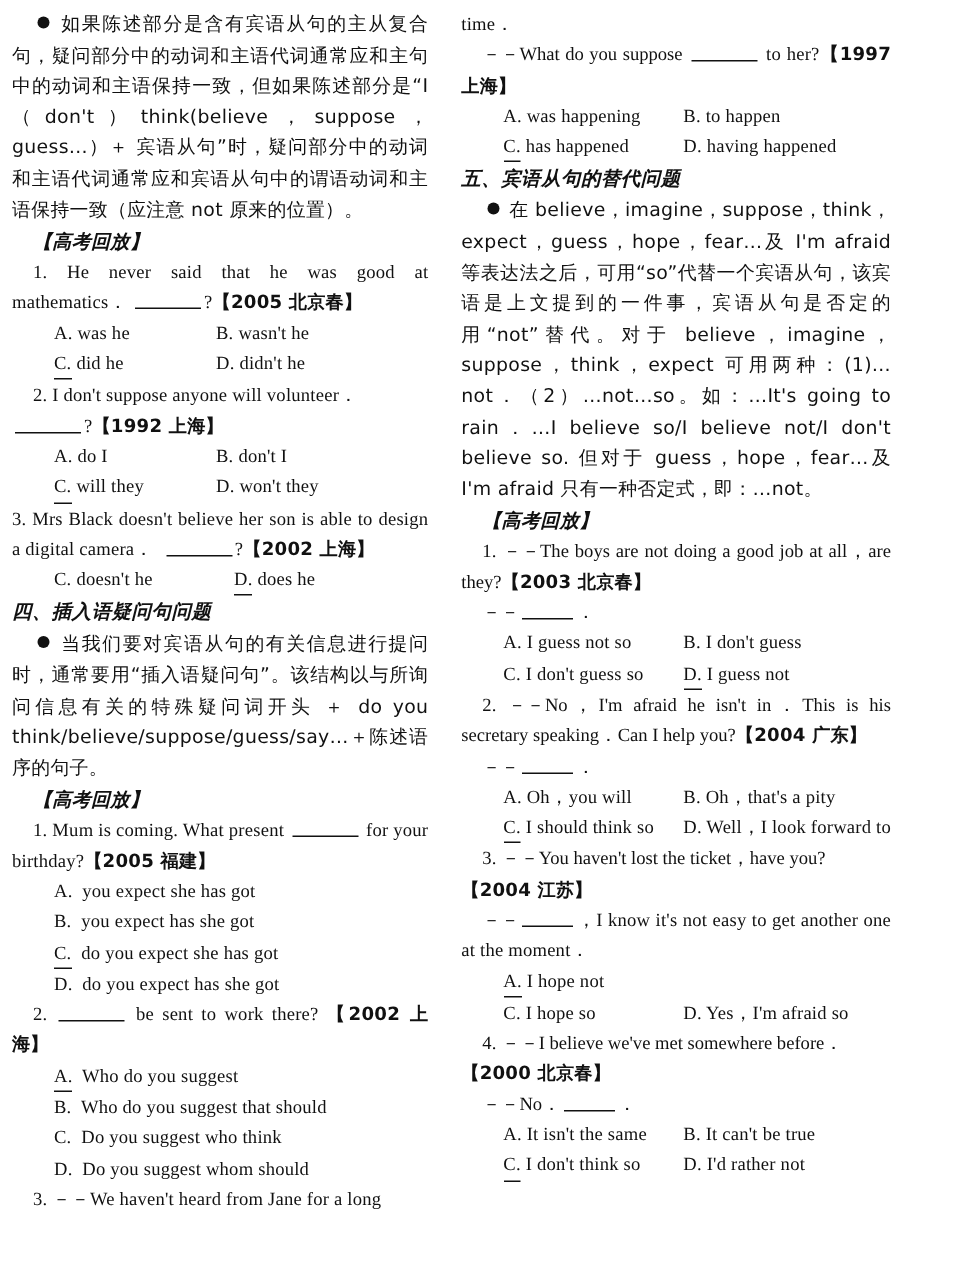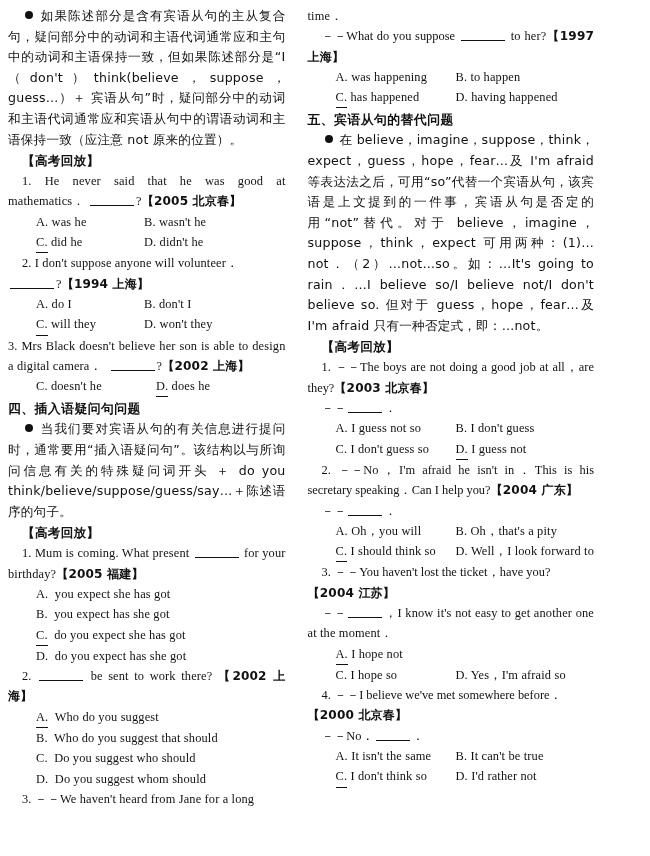--- a/index.html
+++ b/index.html
@@ -49,29 +49,31 @@
     margin:0 7px 0 17px;
     vertical-align:1px;
   }
   .heading-cn{
     font-family:"DejaVu Sans","Liberation Sans",sans-serif;
     font-weight:bold;
     font-size:12.9px;
     line-height:21px;
     letter-spacing:0.4px;
     margin:1px 0 0 0;
+    font-style:italic;
   }
   .tag-gaokao{
     font-family:"DejaVu Sans","Liberation Sans",sans-serif;
     font-weight:bold;
     font-size:12.6px;
     line-height:21px;
     margin:0;
     padding-left:14px;
     letter-spacing:0.3px;
+    font-style:italic;
   }
   .q{
     margin:0;
     text-align:justify;
     text-indent:14px;
     letter-spacing:0.15px;
   }
   .q.noindent{ text-indent:0; }
   .q .cnb{
     font-family:"DejaVu Sans","Liberation Sans",sans-serif;
@@ -117,21 +119,21 @@
     <p class="q"><span>1.</span> <span>He never said that he was good at mathematics．</span> <span class="blank"></span><span>?</span><span class="cnb">【2005 北京春】</span></p>
     <div class="opts">
       <span class="opt c1"><span class="L ans" style="border-bottom:none">A.</span> <span>was he</span></span>
       <span class="opt c2"><span class="L">B.</span> <span>wasn't he</span></span>
     </div>
     <div class="opts">
       <span class="opt c1"><span class="L ans">C.</span> <span>did he</span></span>
       <span class="opt c2"><span class="L">D.</span> <span>didn't he</span></span>
     </div>
 
-    <p class="q"><span>2.</span> <span>I don't suppose anyone will volunteer．</span><br><span class="blank"></span><span>?</span><span class="cnb">【1994 上海】</span></p>
+    <p class="q"><span>2.</span> <span>I don't suppose anyone will volunteer．</span><br><span class="blank"></span><span>?</span><span class="cnb">【1992 上海】</span></p>
     <div class="opts">
       <span class="opt c1"><span class="L">A.</span> <span>do I</span></span>
       <span class="opt c2"><span class="L">B.</span> <span>don't I</span></span>
     </div>
     <div class="opts">
       <span class="opt c1"><span class="L ans">C.</span> <span>will they</span></span>
       <span class="opt c2"><span class="L">D.</span> <span>won't they</span></span>
     </div>
 
     <p class="q noindent"><span>3.</span> <span>Mrs Black doesn't believe her son is able to design a digital camera．</span> &nbsp;<span class="blank"></span><span>?</span><span class="cnb">【2002 上海】</span></p>
@@ -148,21 +150,21 @@
 
     <p class="q"><span>1.</span> <span>Mum is coming. What present</span> <span class="blank"></span> <span>for your birthday?</span><span class="cnb">【2005 福建】</span></p>
     <div class="opts single"><span class="opt"><span class="L">A.</span>&nbsp; <span>you expect she has got</span></span></div>
     <div class="opts single"><span class="opt"><span class="L">B.</span>&nbsp; <span>you expect has she got</span></span></div>
     <div class="opts single"><span class="opt"><span class="L ans">C.</span>&nbsp; <span>do you expect she has got</span></span></div>
     <div class="opts single"><span class="opt"><span class="L">D.</span>&nbsp; <span>do you expect has she got</span></span></div>
 
     <p class="q"><span>2.</span> <span class="blank"></span> <span>be sent to work there?</span> <span class="cnb">【2002 上海】</span></p>
     <div class="opts single"><span class="opt"><span class="L ans">A.</span>&nbsp; <span>Who do you suggest</span></span></div>
     <div class="opts single"><span class="opt"><span class="L">B.</span>&nbsp; <span>Who do you suggest that should</span></span></div>
-    <div class="opts single"><span class="opt"><span class="L">C.</span>&nbsp; <span>Do you suggest who should</span></span></div>
+    <div class="opts single"><span class="opt"><span class="L">C.</span>&nbsp; <span>Do you suggest who think</span></span></div>
     <div class="opts single"><span class="opt"><span class="L">D.</span>&nbsp; <span>Do you suggest whom should</span></span></div>
 
     <p class="q">3. －－We haven't heard from Jane for a long</p>
 
   </div>
 
   <div class="col right">
 
     <p class="q noindent">time．</p>
 

